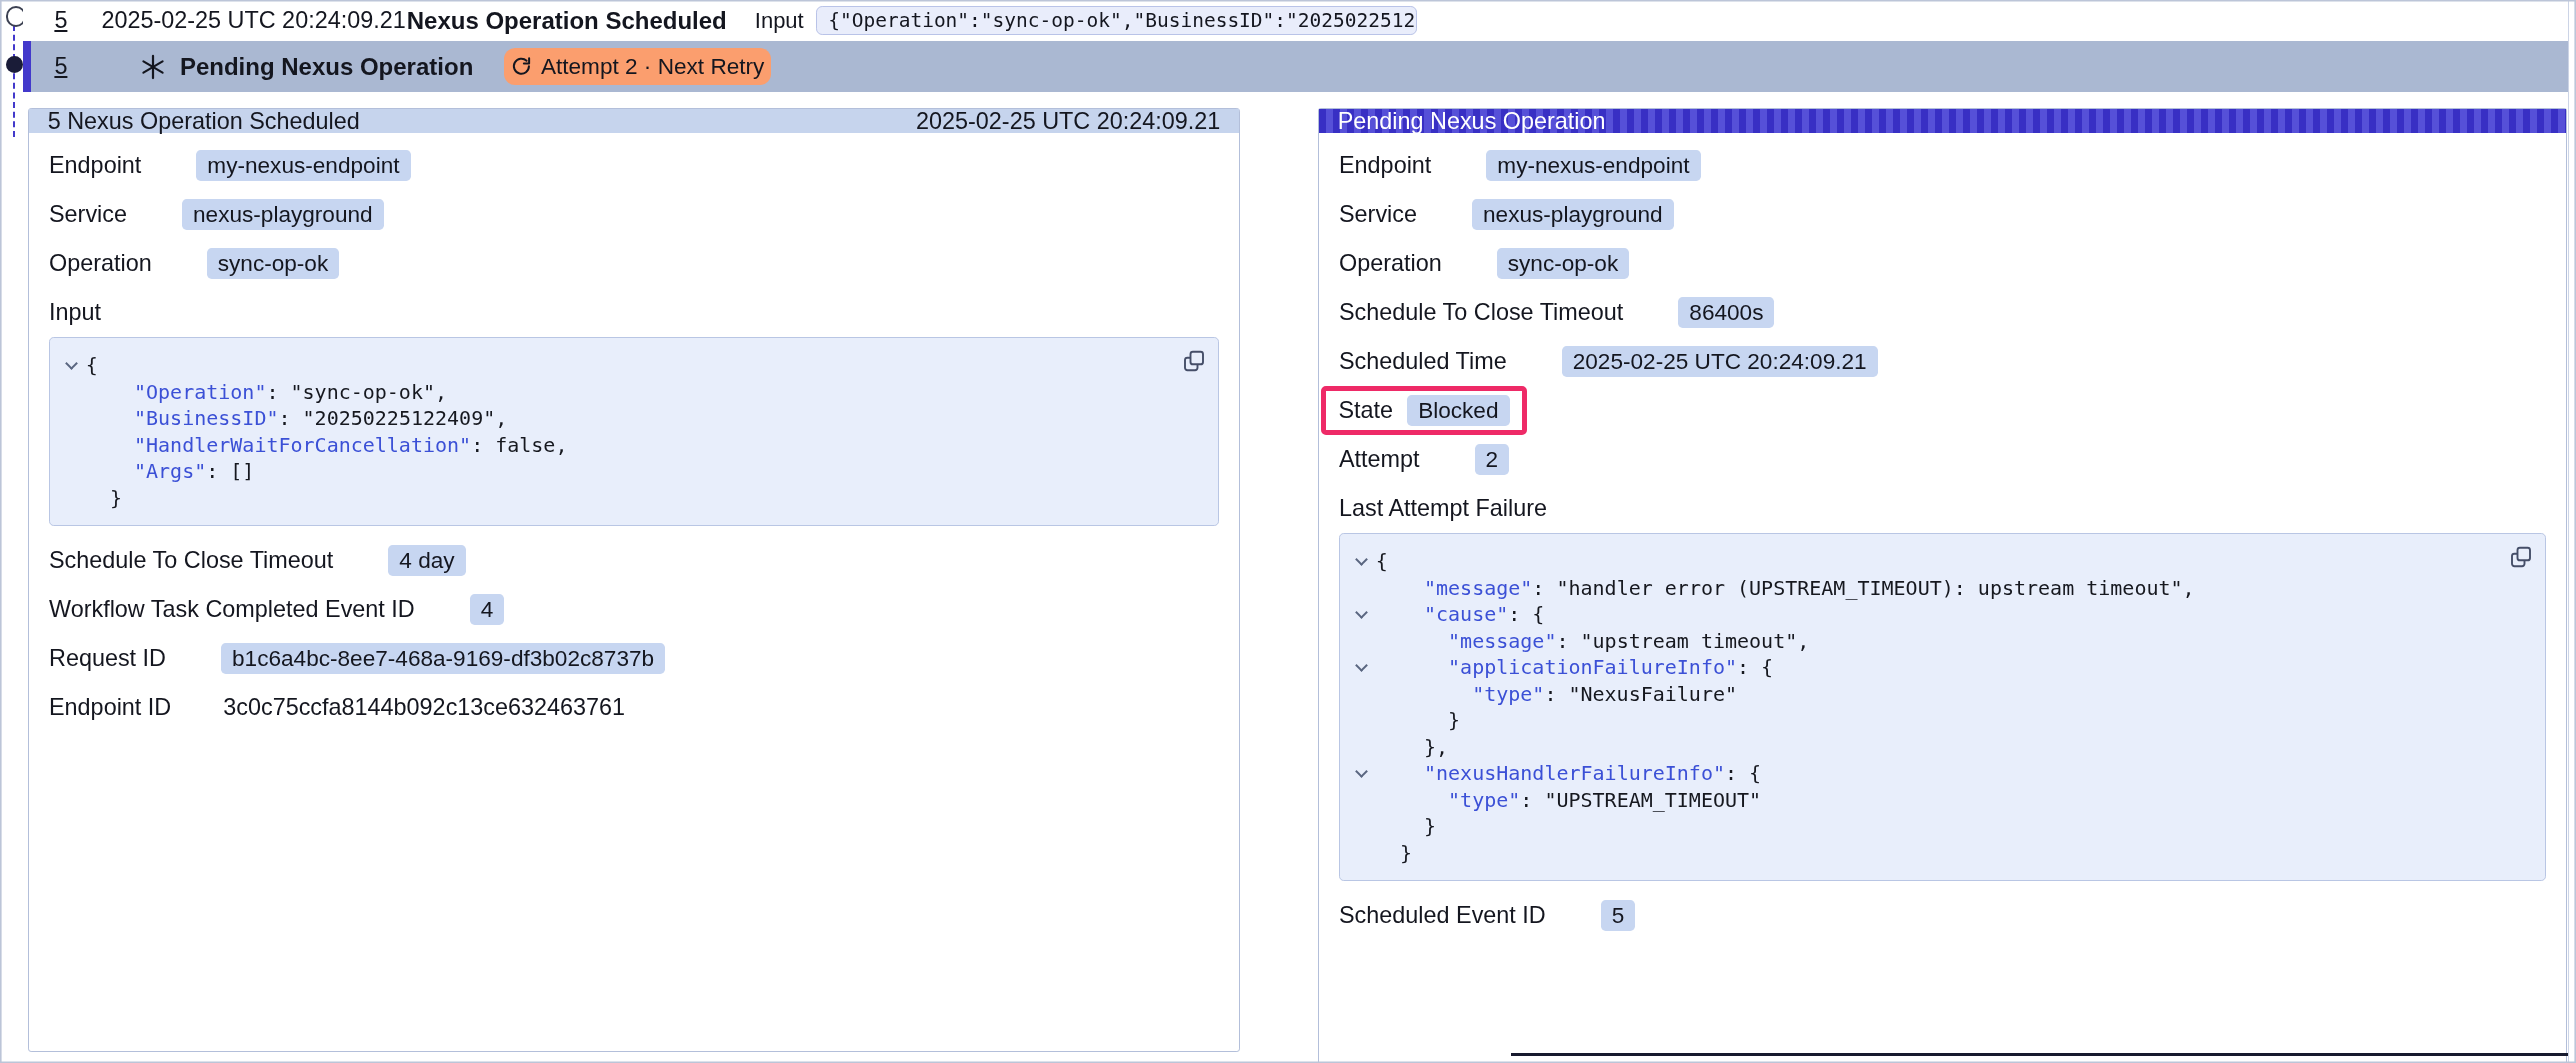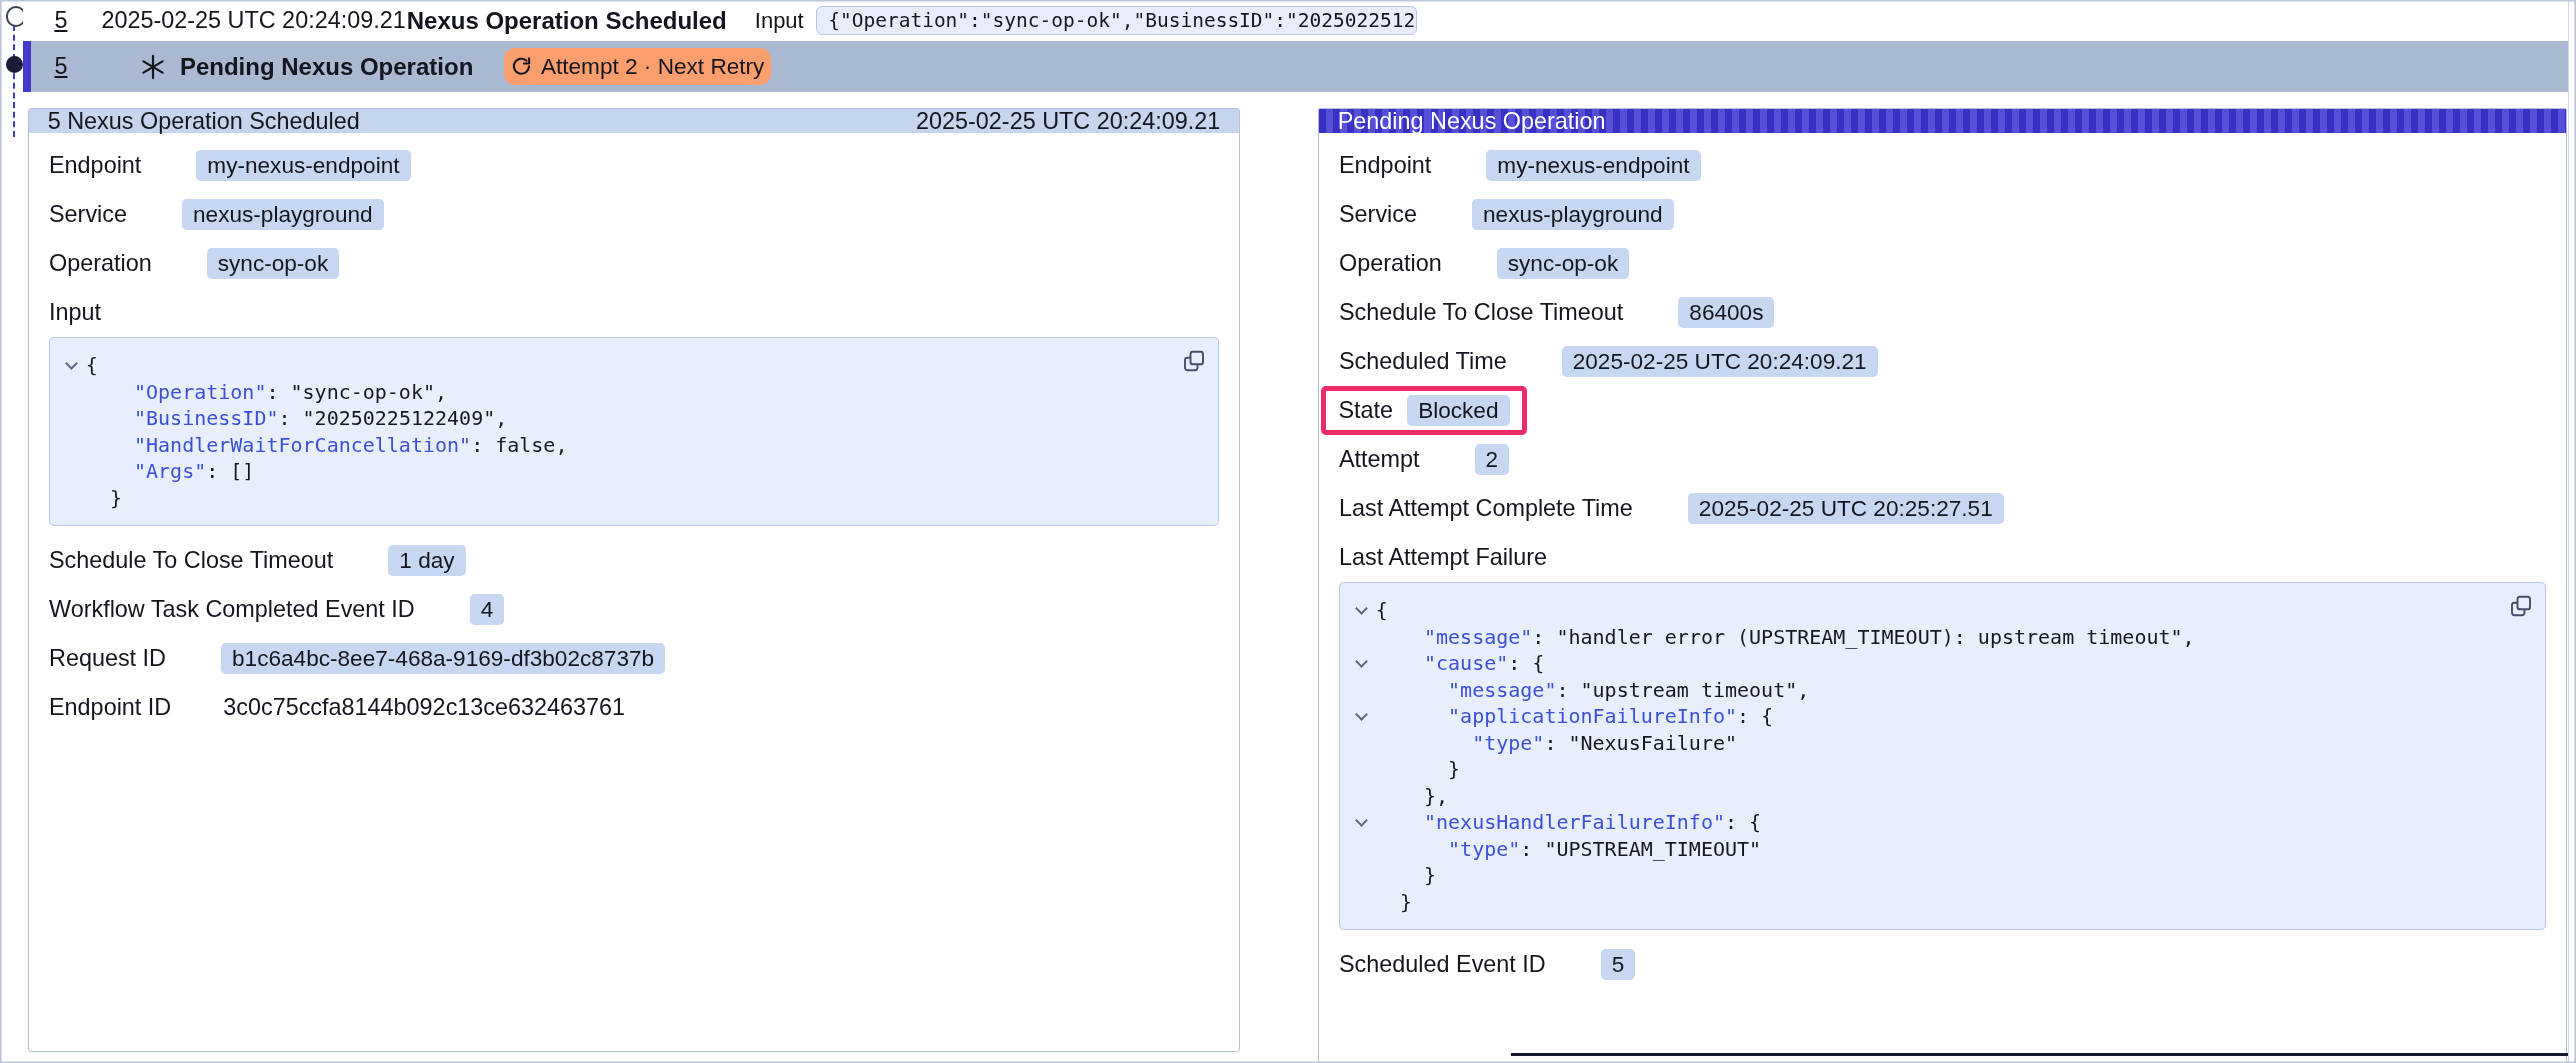--- a/index.html
+++ b/index.html
@@ -144,21 +144,21 @@
         <div class="code-line"><span class="gutter"></span><span class="code-text">  }</span></div>
         <button class="copy-btn">
           <svg viewBox="0 0 24 24" fill="none" stroke="#454e68" stroke-width="1.9" stroke-linejoin="round">
             <rect x="8.5" y="2.8" width="12.5" height="12.5" rx="2.4"></rect>
             <path d="M15.5 15.3 v3.5 a2.4 2.4 0 0 1 -2.4 2.4 h-7.7 a2.4 2.4 0 0 1 -2.4 -2.4 v-7.7 a2.4 2.4 0 0 1 2.4 -2.4 h3.1"></path>
           </svg>
         </button>
       </div>
       <div class="field-row">
         <span class="f-label">Schedule To Close Timeout</span>
-        <span class="badge">1 day</span>
+        <span class="badge">4 day</span>
       </div>
       <div class="field-row">
         <span class="f-label">Workflow Task Completed Event ID</span>
         <span class="badge">4</span>
       </div>
       <div class="field-row">
         <span class="f-label">Request ID</span>
         <span class="badge">b1c6a4bc-8ee7-468a-9169-df3b02c8737b</span>
       </div>
       <div class="field-row">
@@ -195,24 +195,20 @@
       </div>
       <div class="field-row">
         <span class="hl-box">
           <span class="f-label">State</span>
           <span class="badge">Blocked</span>
         </span>
       </div>
       <div class="field-row">
         <span class="f-label">Attempt</span>
         <span class="badge">2</span>
-      </div>
-      <div class="field-row">
-        <span class="f-label">Last Attempt Complete Time</span>
-        <span class="badge">2025-02-25 UTC 20:25:27.51</span>
       </div>
       <div class="field-row code-label f-label">Last Attempt Failure</div>
       <div class="code">
         <div class="code-line"><span class="gutter"><span class="chev"></span></span><span class="code-text">{</span></div>
         <div class="code-line"><span class="gutter"></span><span class="code-text">    <span class="k">"message"</span>: "handler error (UPSTREAM_TIMEOUT): upstream timeout",</span></div>
         <div class="code-line"><span class="gutter"><span class="chev"></span></span><span class="code-text">    <span class="k">"cause"</span>: {</span></div>
         <div class="code-line"><span class="gutter"></span><span class="code-text">      <span class="k">"message"</span>: "upstream timeout",</span></div>
         <div class="code-line"><span class="gutter"><span class="chev"></span></span><span class="code-text">      <span class="k">"applicationFailureInfo"</span>: {</span></div>
         <div class="code-line"><span class="gutter"></span><span class="code-text">        <span class="k">"type"</span>: "NexusFailure"</span></div>
         <div class="code-line"><span class="gutter"></span><span class="code-text">      }</span></div>

